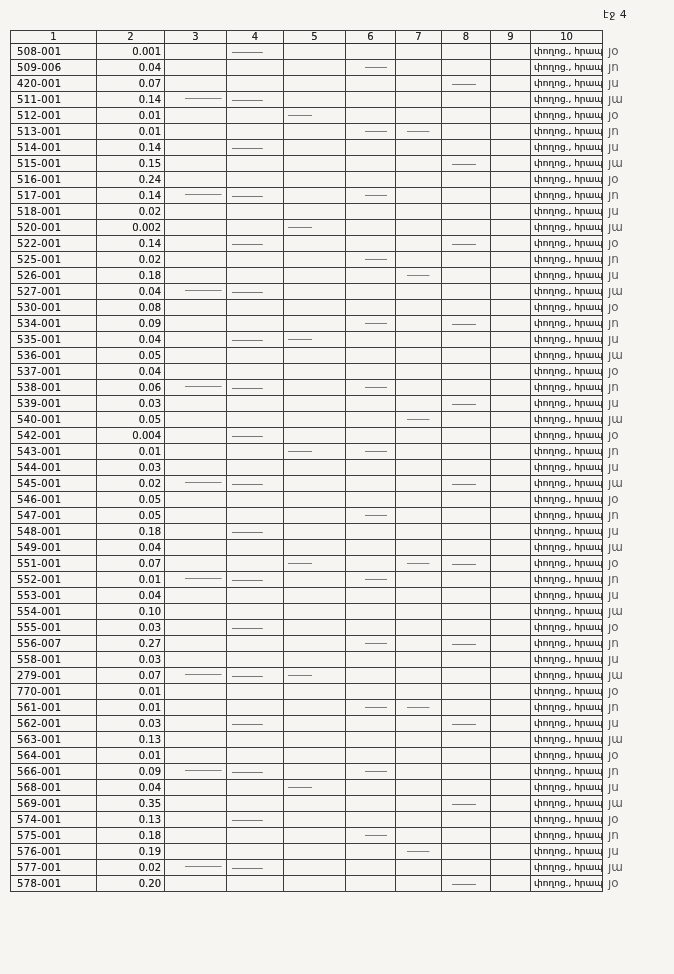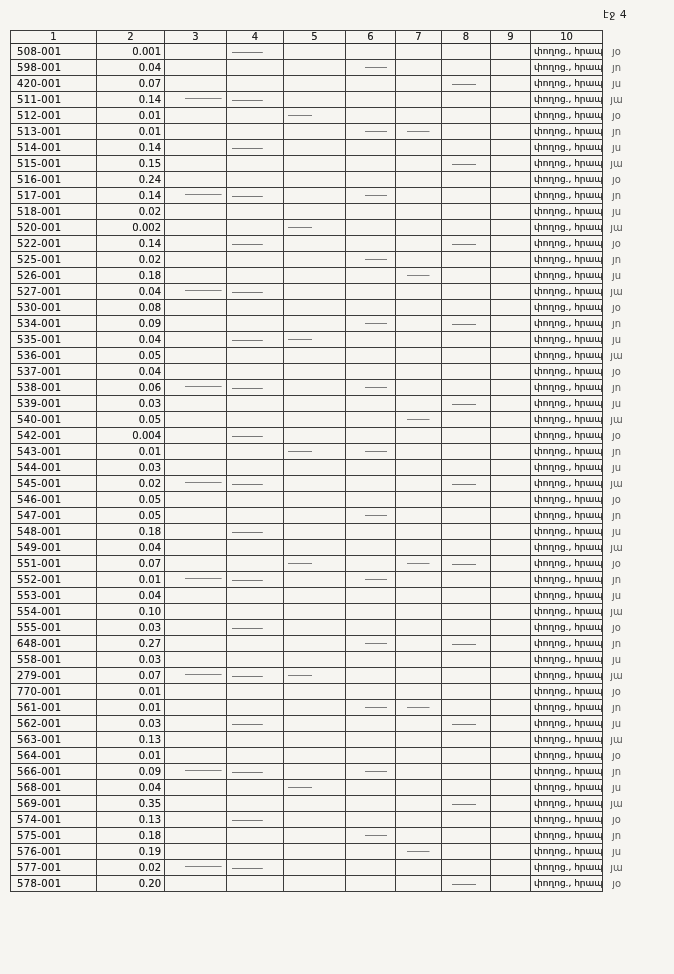--- a/index.html
+++ b/index.html
@@ -28,21 +28,21 @@
   }
   thead th{
     font-weight:normal;text-align:center;height:12px;line-height:12px;
     color:#222;border-bottom:1px solid #2e2e2e;
   }
   td.c1{text-align:left;padding-left:6px;letter-spacing:0.4px;margin-top:13px;}
   td.c2{text-align:right;}
   td.c10{font-size:9px;padding-left:3px;color:#222;}
   td.mark-cell,th.mark-cell{
     border:none;background:transparent;
-    font-size:10px;color:#5a5a5a;text-align:center;padding-left:5px;
+    font-size:12px;color:#5a5a5a;text-align:left;padding-left:5px;
     text-shadow:none;
   }
   
   tbody tr:nth-child(3n+1) td.c4{background:linear-gradient(#787878,#787878) no-repeat 20% 55%/55% 1px;}
   tbody tr:nth-child(4n+2) td.c6{background:linear-gradient(#7d7d7d,#7d7d7d) no-repeat 70% 50%/45% 1px;}
   tbody tr:nth-child(5n+3) td.c8{background:linear-gradient(#787878,#787878) no-repeat 40% 60%/50% 1px;}
   tbody tr:nth-child(6n+4) td.c3{background:linear-gradient(#828282,#828282) no-repeat 80% 45%/60% 1px;}
   tbody tr:nth-child(7n+5) td.c5{background:linear-gradient(#7d7d7d,#7d7d7d) no-repeat 10% 50%/40% 1px;}
   tbody tr:nth-child(9n+6) td.c7{background:linear-gradient(#828282,#828282) no-repeat 50% 50%/50% 1px;}
 </style>
@@ -89,21 +89,21 @@
           <td class="c4"></td>
           <td class="c5"></td>
           <td class="c6"></td>
           <td class="c7"></td>
           <td class="c8"></td>
           <td class="c9"></td>
           <td class="c10">փողոց., հրապ.</td>
           <td class="mark-cell">յօ</td>
         </tr>
         <tr>
-          <td class="c1">598-001</td>
+          <td class="c1">509-006</td>
           <td class="c2">0.04</td>
           <td class="c3"></td>
           <td class="c4"></td>
           <td class="c5"></td>
           <td class="c6"></td>
           <td class="c7"></td>
           <td class="c8"></td>
           <td class="c9"></td>
           <td class="c10">փողոց., հրապ.</td>
           <td class="mark-cell">յո</td>
@@ -557,21 +557,21 @@
           <td class="c4"></td>
           <td class="c5"></td>
           <td class="c6"></td>
           <td class="c7"></td>
           <td class="c8"></td>
           <td class="c9"></td>
           <td class="c10">փողոց., հրապ.</td>
           <td class="mark-cell">յօ</td>
         </tr>
         <tr>
-          <td class="c1">648-001</td>
+          <td class="c1">556-007</td>
           <td class="c2">0.27</td>
           <td class="c3"></td>
           <td class="c4"></td>
           <td class="c5"></td>
           <td class="c6"></td>
           <td class="c7"></td>
           <td class="c8"></td>
           <td class="c9"></td>
           <td class="c10">փողոց., հրապ.</td>
           <td class="mark-cell">յո</td>

